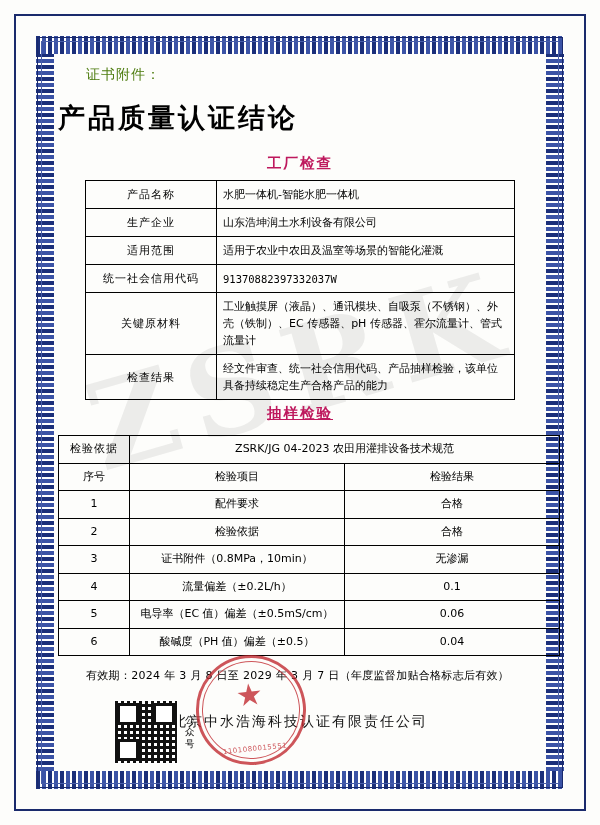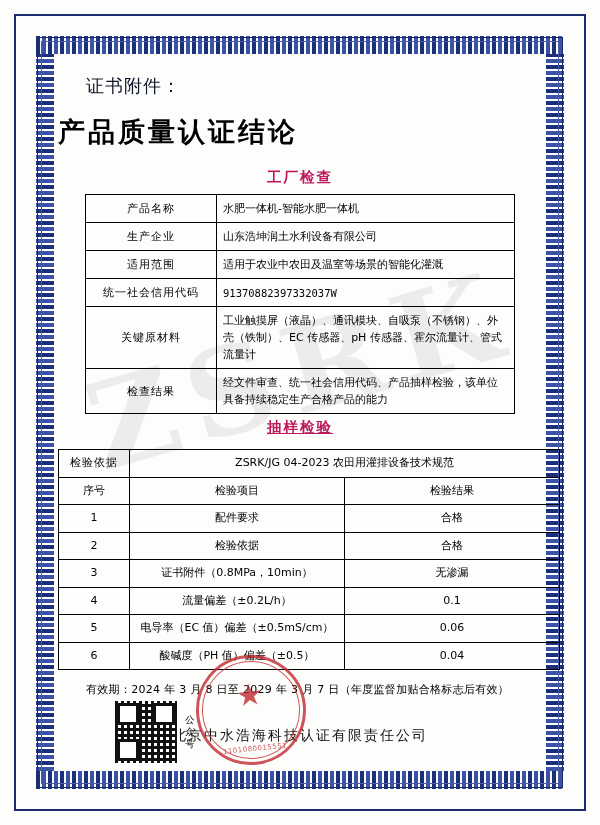--- a/index.html
+++ b/index.html
@@ -84,23 +84,23 @@
   }
 
   
   .content {
     position: absolute;
     left: 58px; top: 58px;
     width: 484px;
     height: 709px;
   }
   .attach-label {
-    font-size: 18px;
-    color: #0f172a;
-    margin: 16px 0 0 28px;
+    font-size: 14px;
+    color: #4d7c0f;
+    margin: 8px 0 0 28px;
     letter-spacing: 1px;
   }
   .doc-title {
     font-size: 27px;
     font-weight: bold;
     letter-spacing: 3px;
     margin-top: 16px;
     color: #000;
     font-family: "DejaVu Serif", "Liberation Serif", serif;
   }

